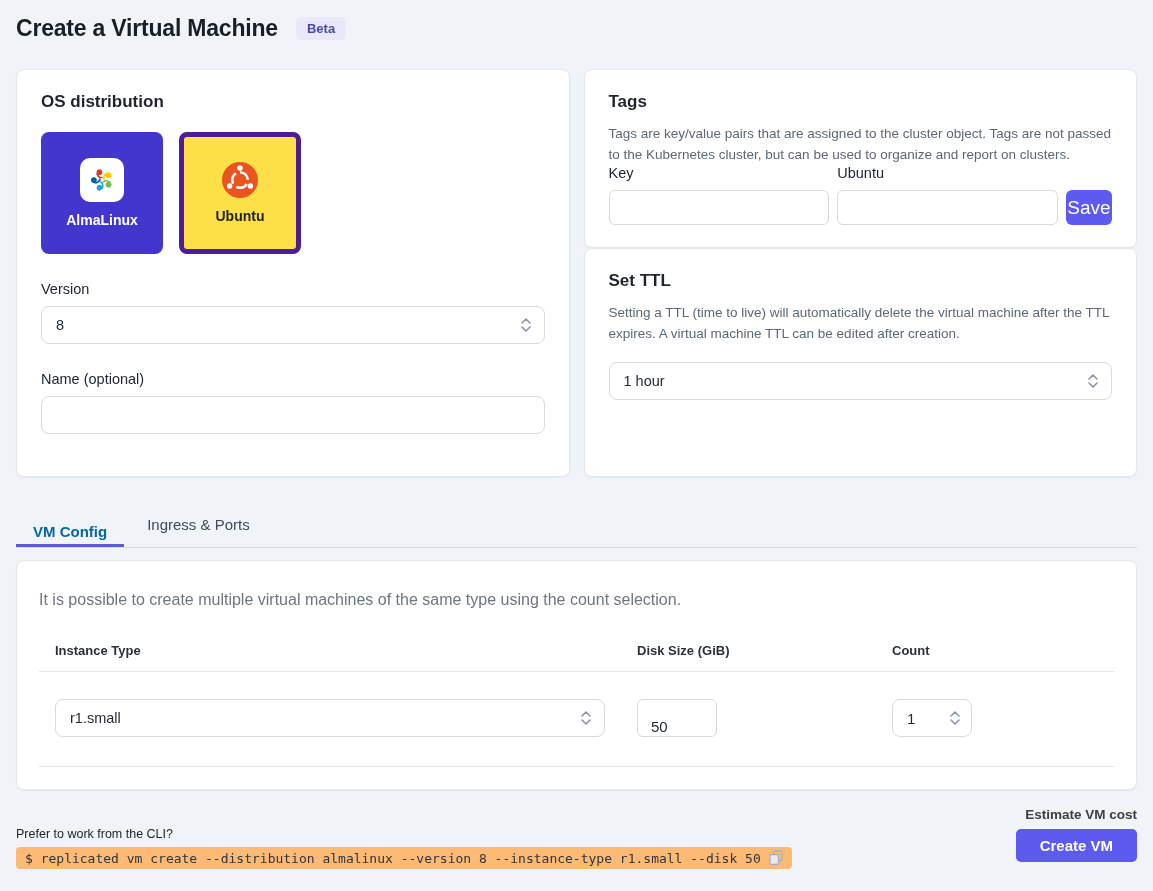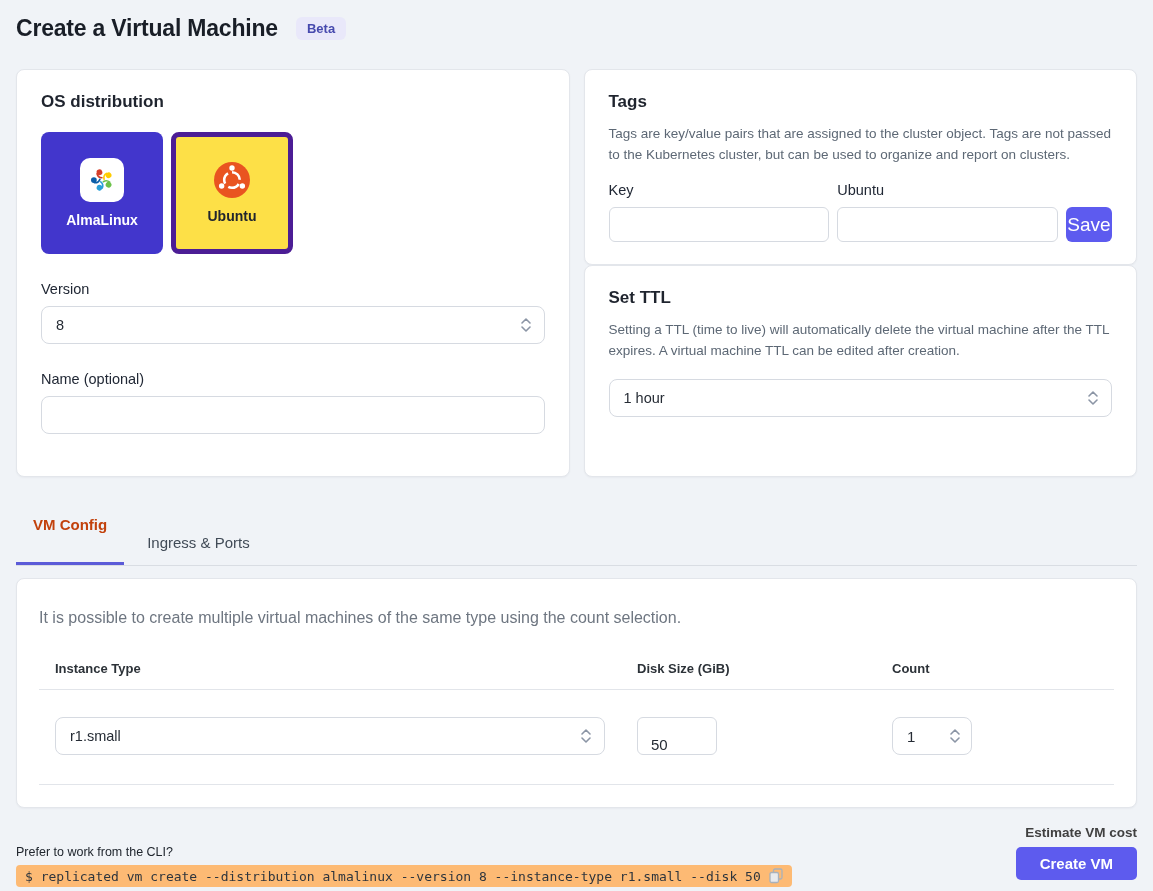--- a/index.html
+++ b/index.html
@@ -26,21 +26,21 @@
   }
   .card h2 { font-size: 17px; font-weight: 600; color: #1f242e; }
 
   .top-grid { display: grid; grid-template-columns: 1fr 1fr; gap: 14px; margin-top: 27px; align-items: stretch; }
   .right-col { display: flex; flex-direction: column; }
   .right-col .card.tags-card { flex: 0 0 auto; }
   .right-col .card.ttl-card { flex: 1; }
   .os-card { min-height: 408px; }
 
   
-  .os-tiles { display: flex; gap: 8px; margin-top: 20px; }
+  .os-tiles { display: flex; gap: 16px; margin-top: 20px; }
   .os-tile {
     width: 122px; height: 122px; border-radius: 8px; cursor: pointer;
     display: flex; flex-direction: column; align-items: center; justify-content: center;
   }
   .os-tile.selected { background: #4236cc; }
   .os-tile.unselected { background: #fde047; border: 5px solid #4c1d95; }
   .os-icon-box {
     width: 44px; height: 44px; background: #fff; border-radius: 10px;
     display: flex; align-items: center; justify-content: center;
   }
@@ -55,37 +55,37 @@
     padding: 0 12px 0 14px; font-size: 14.5px; color: #262c35; cursor: pointer;
   }
   .text-input {
     height: 38px; width: 100%; border: 1px solid #d6dae1; border-radius: 8px;
     padding: 0 14px; font-size: 14.5px; color: #262c35; background: #fff;
     font-family: inherit; outline: none;
   }
 
   
   .card-desc { font-size: 13.5px; color: #5d6875; line-height: 1.52; margin-top: 12px; }
-  .tags-grid { display: grid; grid-template-columns: 1fr 1fr 46px; gap: 8px; margin-top: 17px; }
+  .tags-grid { display: grid; grid-template-columns: 1fr 1fr 46px; gap: 8px; }
   .tags-grid .mini-label { font-size: 14.5px; color: #212835; margin-bottom: 1px; }
   .tag-input {
     height: 35px; width: 100%; border: 1px solid #d6dae1; border-radius: 6px;
     padding: 0 12px; font-size: 14px; font-family: inherit; outline: none;
   }
   .save-btn {
     height: 35px; width: 100%; background: #5d5bef; color: #fff; border: none;
     border-radius: 6px; font-size: 19px; font-family: inherit; cursor: pointer;
   }
 
   .ttl-card .select-box { margin-top: 18px; }
 
   
   .tabs { display: flex; gap: 6px; margin-top: 27px; border-bottom: 1px solid #d9dde3; align-items: flex-end; }
   .tab { padding: 12px 17px 14px; font-size: 15px; color: #414b57; cursor: pointer; }
-  .tab.active { color: #c2410c; font-weight: 700; padding-bottom: 29px; border-bottom: 3px solid #5b5bd8; }
+  .tab.active { color: #0369a1; font-weight: 700; padding-bottom: 4px; border-bottom: 3px solid #5b5bd8; }
 
   
   .vm-card { margin-top: 12px; padding: 22px 0; }
   .vm-card .intro { font-size: 16px; color: #6e7681; margin: 8px 24px 34px 22px; }
   .vm-table { margin: 0 22px; }
   .vm-row { display: grid; grid-template-columns: 582px 255px auto; }
   .vm-row > div { padding: 0 16px; }
   .vm-head { border-bottom: 1px solid #e2e5ea; padding-bottom: 13px; }
   .vm-head .col-label { font-size: 13px; font-weight: 700; color: #2c3238; }
   .vm-body { padding: 27px 0 29px; border-bottom: 1px solid #e2e5ea; }

